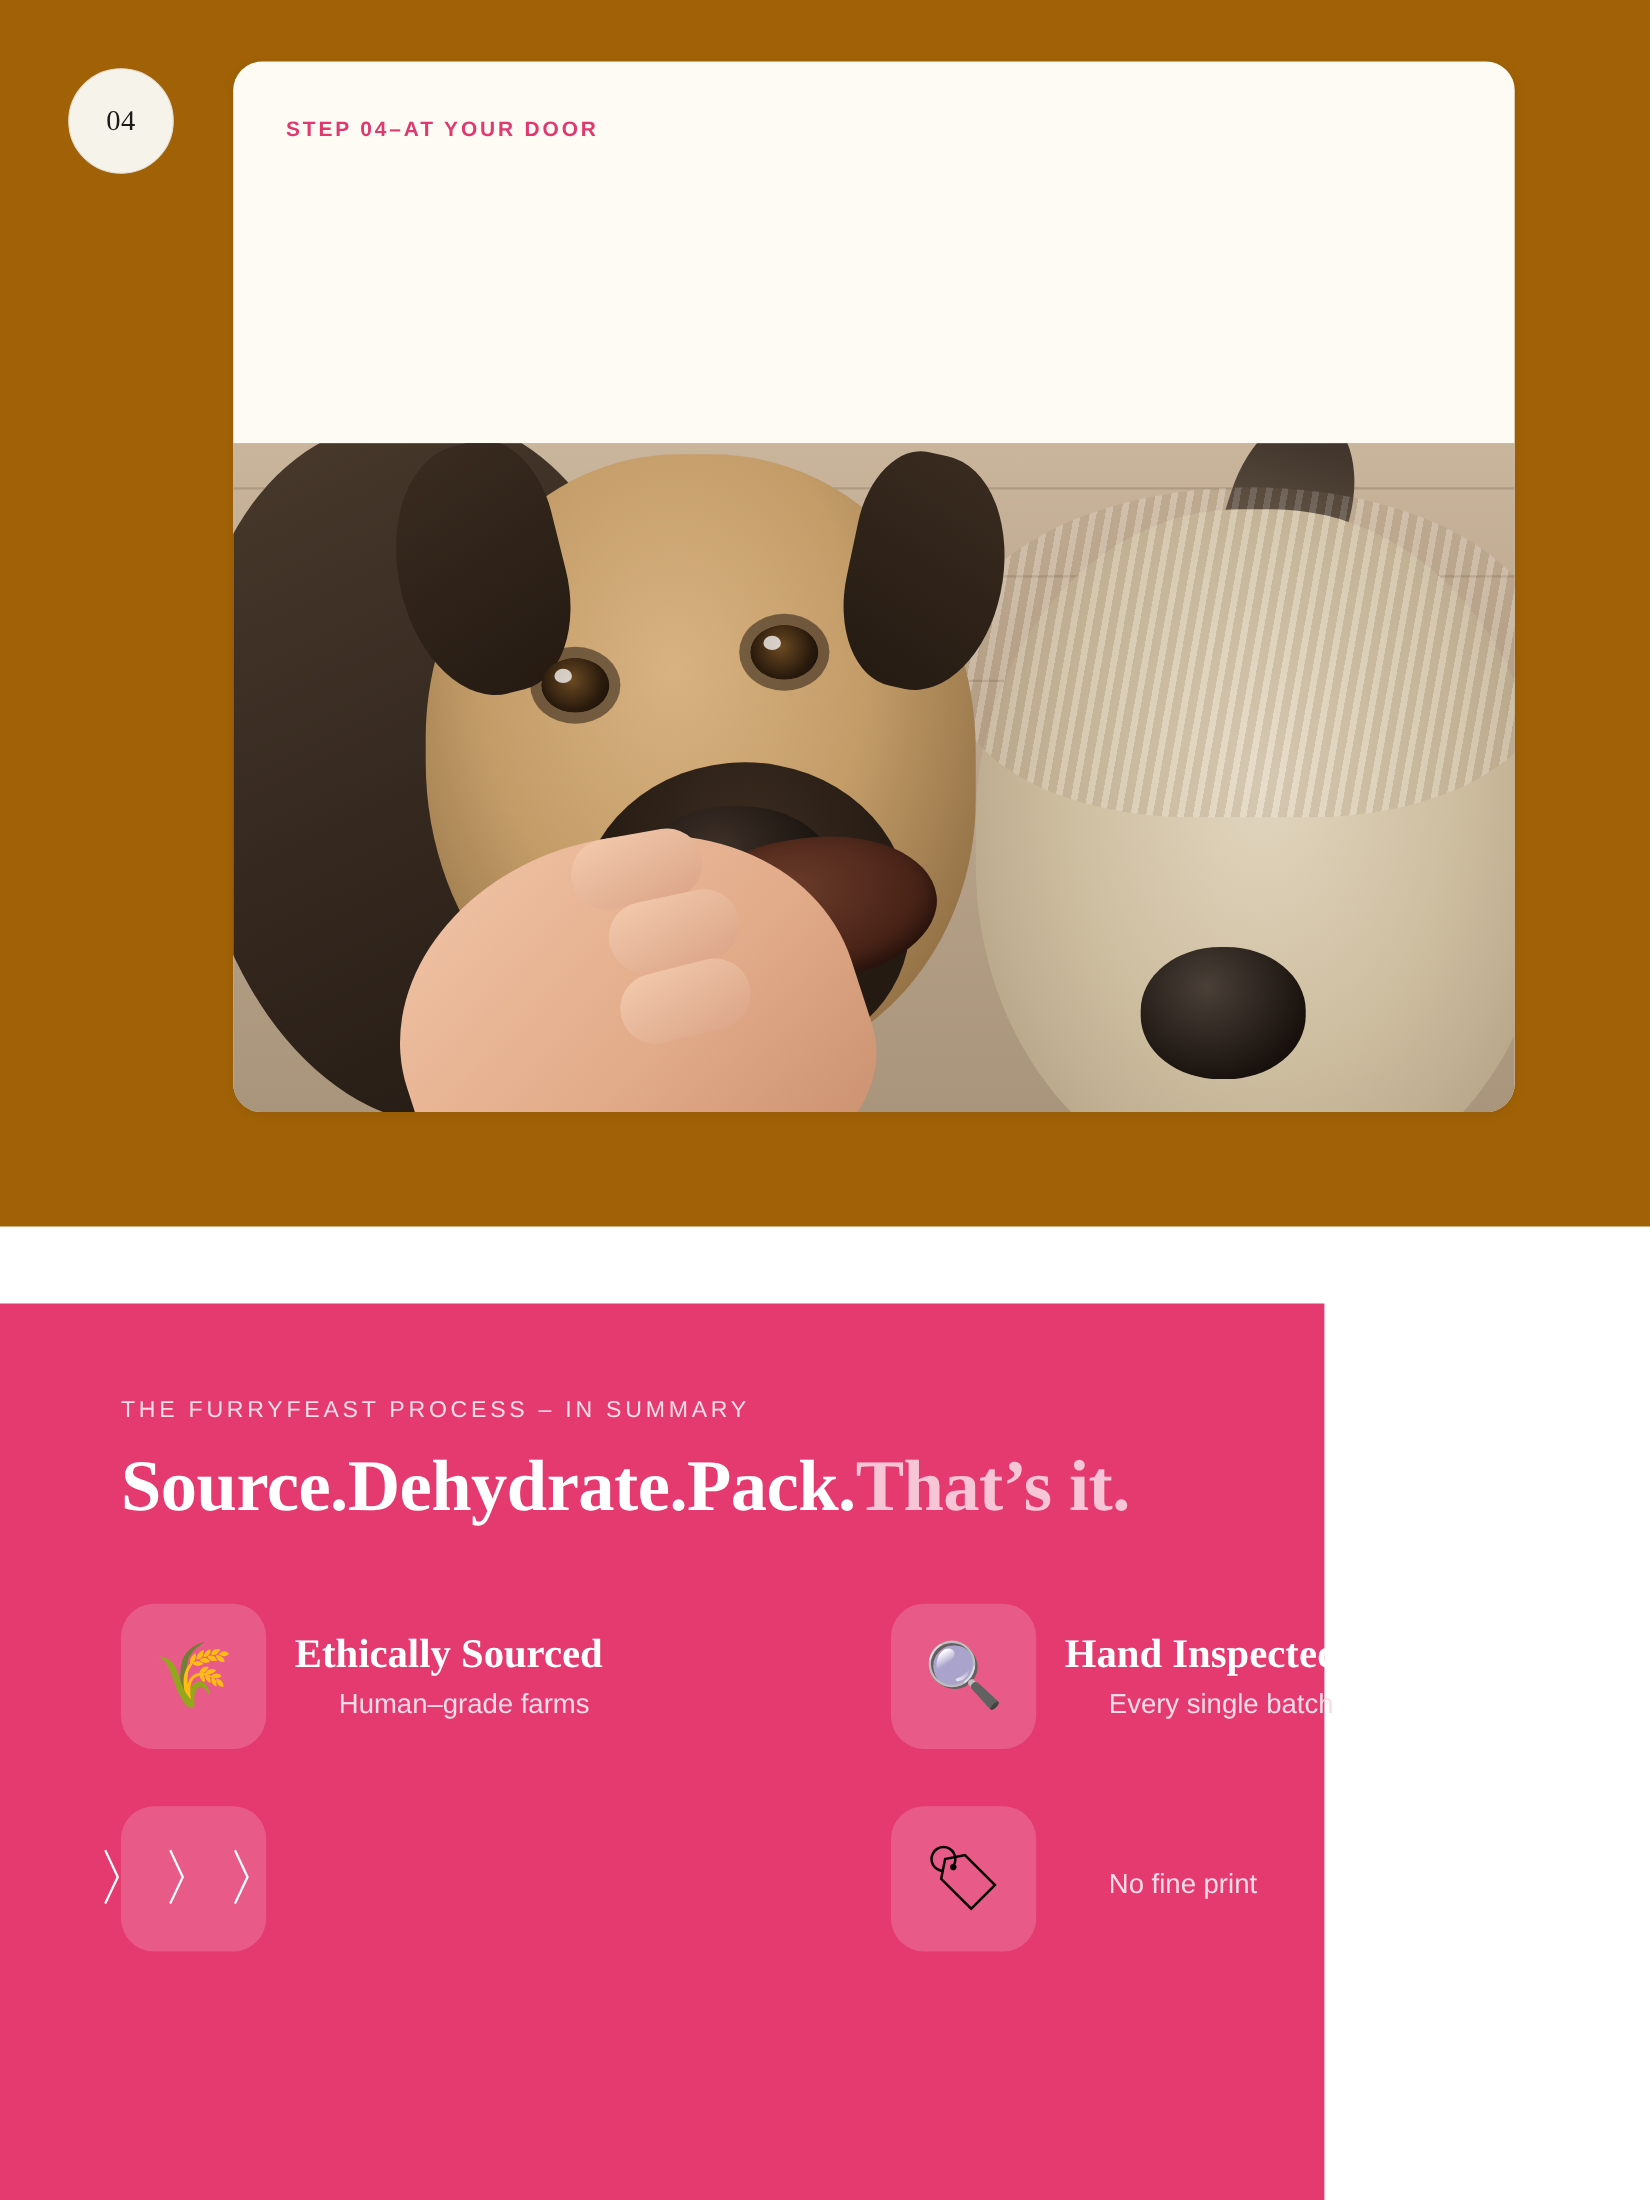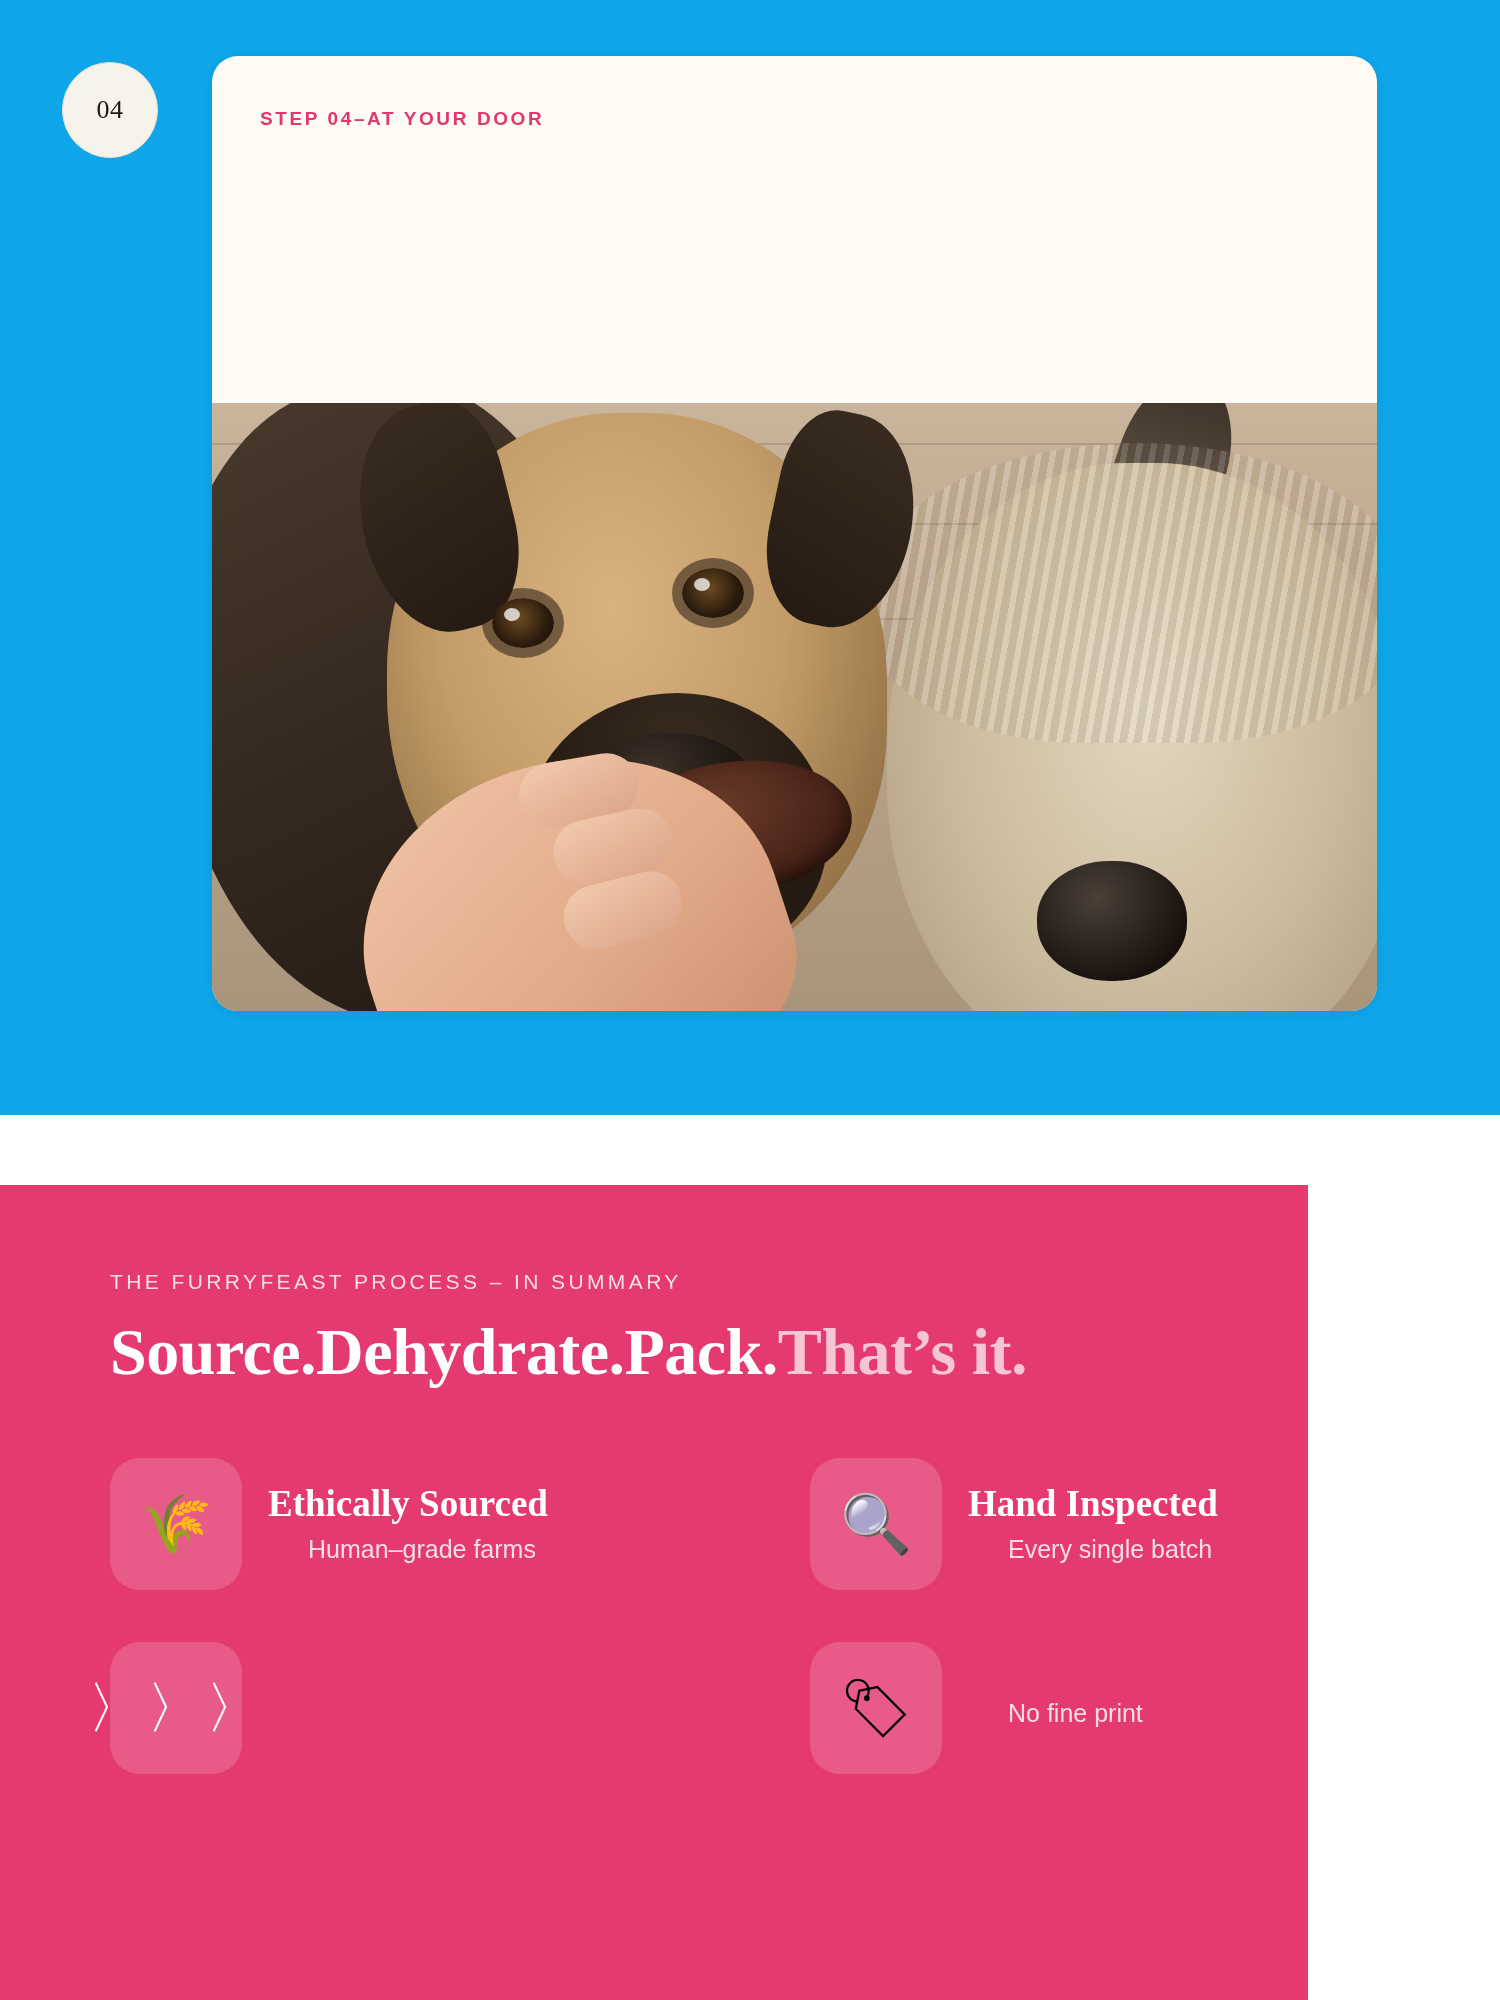--- a/index.html
+++ b/index.html
@@ -15,21 +15,21 @@
     width: 1500px;
     height: 2000px;
     background: #ffffff;
   }
 
   
   .step-section {
     position: relative;
     width: 1500px;
     height: 1115px;
-    background: #0ea5e9;
+    background: #a16207;
   }
   .step-badge {
     position: absolute;
     left: 62px;
     top: 62px;
     width: 96px;
     height: 96px;
     border-radius: 50%;
     background: #f6f3ea;
     border: 1px solid #e6e1d2;
@@ -240,21 +240,21 @@
     border-radius: 45% 55% 50% 40%;
     transform: rotate(-8deg);
     box-shadow: inset 0 -8px 18px rgba(0,0,0,0.45);
   }
 
   
   .summary {
     position: absolute;
     left: 0;
     top: 1185px;
-    width: 1308px;
+    width: 1204px;
     height: 815px;
     background: #e43a70;
     padding: 85px 110px 0 110px;
   }
   .summary-eyebrow {
     font-size: 21px;
     letter-spacing: 3.4px;
     color: #fbdde8;
     text-transform: uppercase;
     font-weight: normal;

